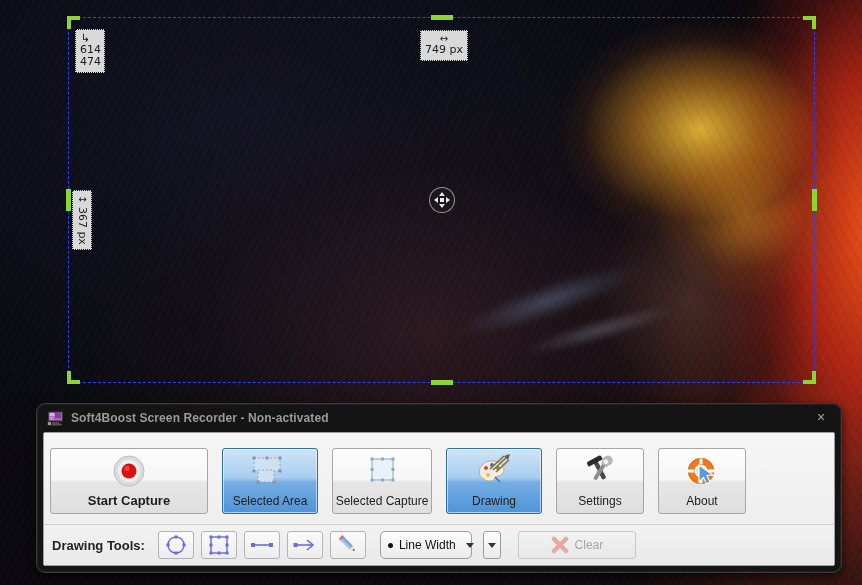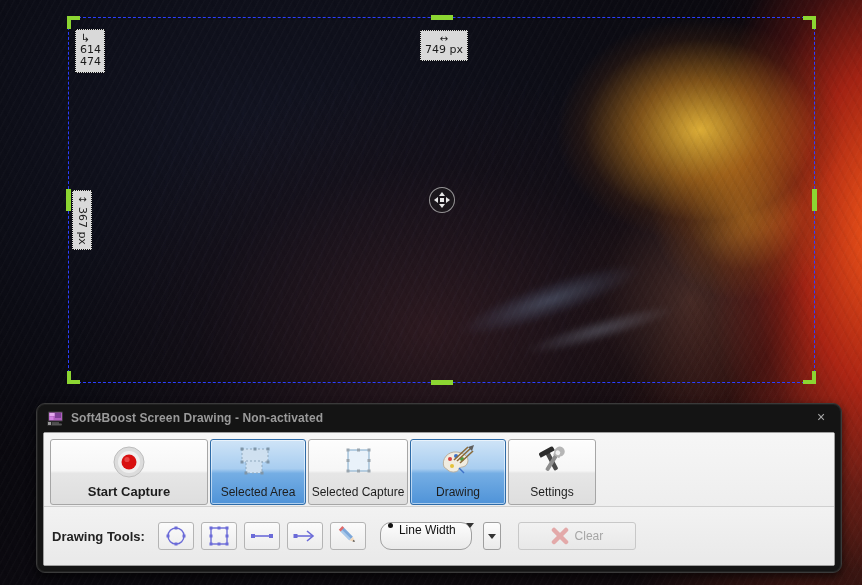--- a/index.html
+++ b/index.html
@@ -136,24 +136,24 @@
   }
 
   #panel {
     position: absolute; left: 6px; right: 6px; top: 28px; bottom: 6px;
     background: #f1f1f1;
     border: 1px solid #9e9e9e;
     border-radius: 2px;
     display: flex; flex-direction: column;
   }
   #main-toolbar {
-    height: 74px;
+    height: 92px;
     display: flex; align-items: center;
     padding: 4px 6px 0 6px;
-    gap: 2px;
+    gap: 14px;
     border-bottom: 1px solid #cfcfcf;
     background: linear-gradient(#f6f6f6, #eeeeee);
   }
   .tbtn {
     height: 66px;
     border: 1px solid #a6a6a6;
     border-radius: 3px;
     background: linear-gradient(#fdfdfd 0%, #f6f6f6 48%, #e6e6e6 52%, #dedede 100%);
     display: flex; flex-direction: column; align-items: center; justify-content: flex-end;
     padding-bottom: 5px;
@@ -188,23 +188,23 @@
   }
   .tool {
     width: 36px; height: 28px;
     border: 1px solid #b4b4b4; border-radius: 3px;
     background: linear-gradient(#fbfbfb, #ececec);
     display: flex; align-items: center; justify-content: center;
     cursor: pointer;
   }
   .combo {
     height: 28px;
-    border: 1px solid #9f9f9f; border-radius: 11px;
+    border: 1px solid #9f9f9f; border-radius: 5px;
     background: linear-gradient(#fdfdfd, #eaeaea);
-    display: flex; align-items: flex-start;
+    display: flex; align-items: center;
     padding: 0 4px 0 7px; gap: 6px; cursor: pointer;
   }
   .combo .ctext { font-size: 12px; color: #111; white-space: nowrap; }
   .combo .arrow { margin-left: 4px; }
   #line-width-combo { width: 92px; margin-left: 7px; }
   #color-combo { width: 86px; margin-left: 7px; padding-left: 4px; }
   #color-swatch {
     width: 20px; height: 18px; border: 1px solid #222; flex: 0 0 auto;
   }
   #color-extra {
@@ -292,21 +292,21 @@
       <rect x="1" y="0.5" width="15" height="10" rx="1" fill="#3a3a3a"></rect>
       <rect x="2" y="1.5" width="13" height="8" fill="#b060c0"></rect>
       <rect x="2.5" y="2" width="5" height="3" fill="#e3a8ee"></rect>
       <rect x="8" y="2" width="6" height="5" fill="#7e3f96"></rect>
       <rect x="2.5" y="5.5" width="4" height="3.5" fill="#cf7fe0"></rect>
       <rect x="5" y="11" width="7" height="2" fill="#4a4a4a"></rect>
       <rect x="2" y="12.5" width="13" height="2" rx="1" fill="#555"></rect>
       <rect x="0" y="10" width="5" height="5" rx="1" fill="#2a2a2a"></rect>
       <rect x="1" y="11" width="3" height="3" fill="#9a9a9a"></rect>
     </svg>
-    <span id="title-text">Soft4Boost Screen Drawing - Non-activated</span>
+    <span id="title-text">Soft4Boost Screen Recorder - Non-activated</span>
     <span id="close-btn">×</span>
   </div>
 
   <div id="panel">
 
     <div id="main-toolbar">
 
       <div class="tbtn wide">
         <span class="ico">
           <svg width="34" height="34" viewBox="0 0 34 34">
@@ -389,20 +389,38 @@
             <g transform="rotate(32 18 16)">
               <rect x="16" y="7" width="4" height="19" rx="1.5" fill="#8e8e8e"></rect>
               <path d="M14 3 a5 5 0 1 1 8 4 l0 2 h-7 l0 -2 a5 5 0 0 1 -1 -4 z" fill="#b6b6b6"></path>
               <circle cx="18" cy="5" r="2.4" fill="#f1f1f1"></circle>
             </g>
           </svg>
         </span>
         <span class="lbl">Settings</span>
       </div>
 
+      <div class="tbtn norm">
+        <span class="ico">
+          <svg width="36" height="32" viewBox="0 0 36 32">
+            <circle cx="17" cy="16" r="13" fill="#f07b1e"></circle>
+            <circle cx="17" cy="16" r="12.5" fill="none" stroke="#d8620a" stroke-width="1"></circle>
+            <circle cx="17" cy="16" r="6.5" fill="#ffffff"></circle>
+            <g stroke="#ffffff" stroke-width="3">
+              <line x1="17" y1="3.5" x2="17" y2="9"></line>
+              <line x1="17" y1="23" x2="17" y2="28.5"></line>
+              <line x1="4" y1="16" x2="10" y2="16"></line>
+              <line x1="24" y1="16" x2="30" y2="16"></line>
+            </g>
+            <circle cx="17" cy="16" r="5" fill="#cfe6f5"></circle>
+            <polygon points="15,10 15,27 19.5,22.5 22.5,29 26,27 23,20.5 29,20" fill="#5b9bd5" stroke="#ffffff" stroke-width="1.2"></polygon>
+          </svg>
+        </span>
+        <span class="lbl">About</span>
+      </div>
     </div>
 
     <div id="tools-bar">
       <span id="tools-label">Drawing Tools:</span>
 
       <div class="tool">
         <svg width="24" height="22" viewBox="0 0 24 22">
           <circle cx="12" cy="11" r="8" fill="none" stroke="#6b6bd8" stroke-width="1.4"></circle>
           <g fill="#6b6bd8">
               <rect x="10.5" y="1.5" width="3" height="3"></rect>

